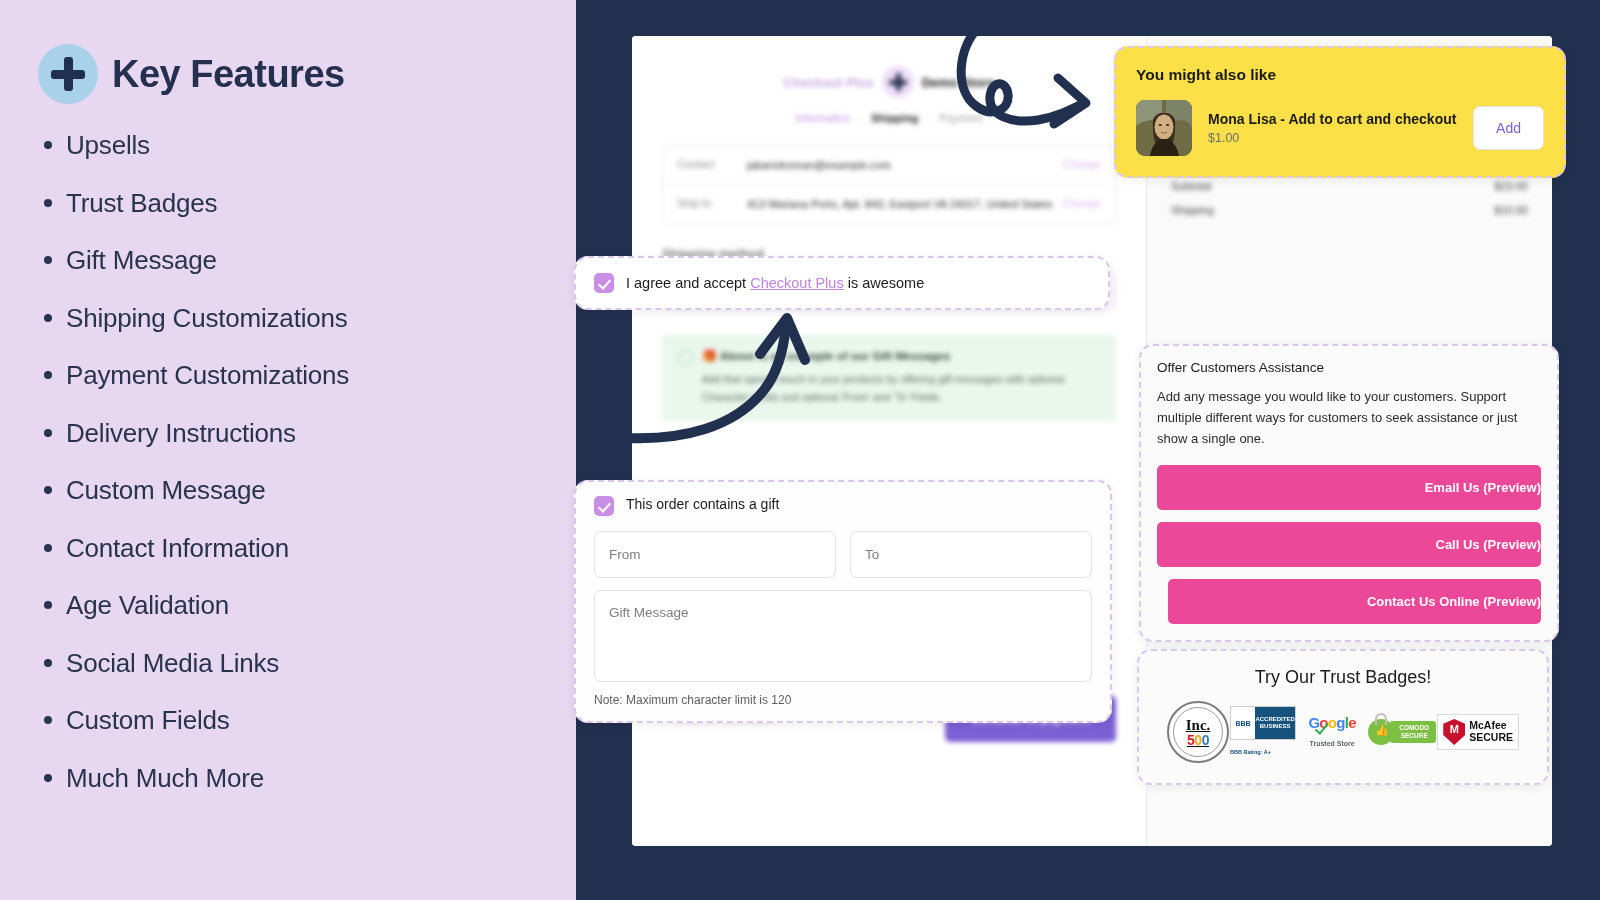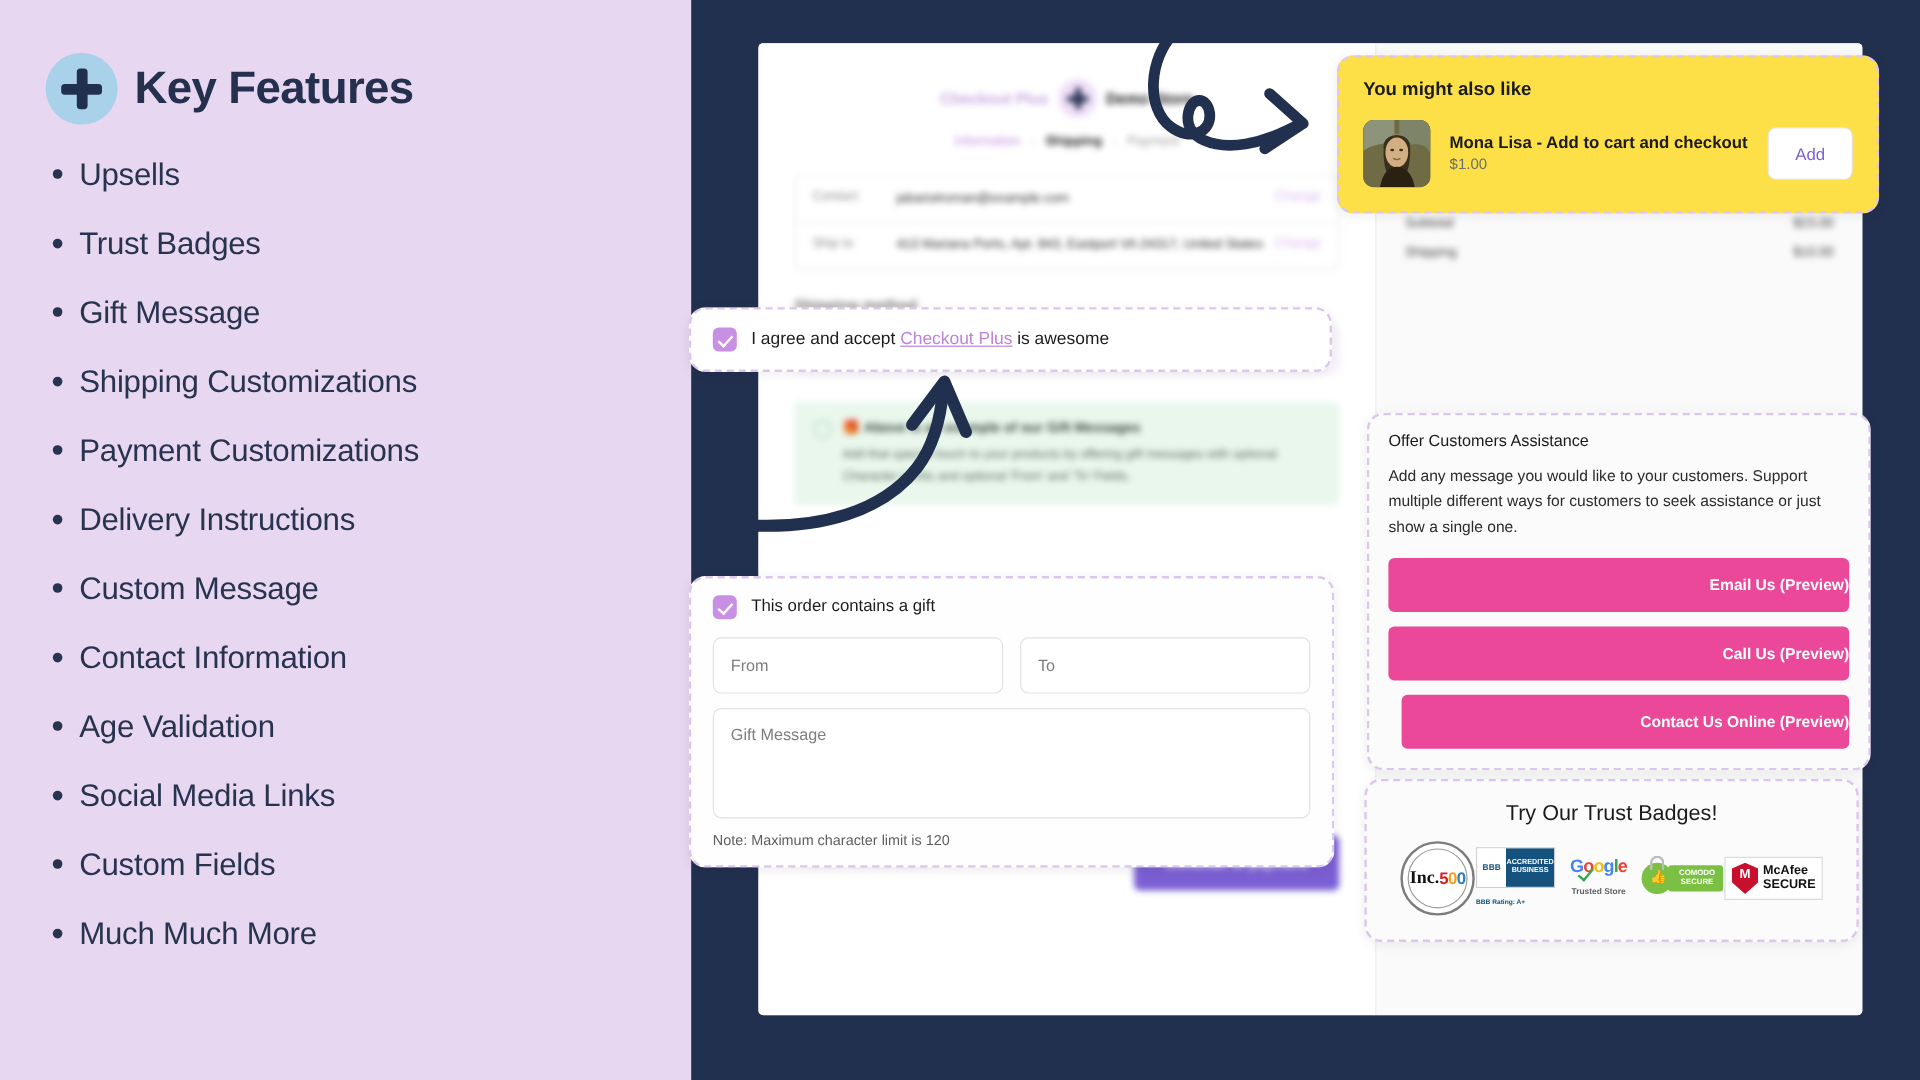--- a/index.html
+++ b/index.html
@@ -241,21 +241,21 @@
   .assist-btn:last-child { margin-bottom: 0; margin-left: 11px; }
 
   
   #trust-card { left: 561px; top: 649px; width: 412px; padding: 16px 14px 20px 14px; }
   #trust-title { text-align: center; font-size: 18px; font-weight: 400; color: #1B1B1B; margin-bottom: 13px; }
   #trust-row { display: flex; align-items: center; justify-content: space-between; padding: 0 14px; }
 
   .badge-inc {
     width: 62px; height: 62px; border-radius: 50%;
     border: 2px solid #7C7C7C; position: relative; background: #fff;
-    display: flex; flex-direction: row; align-items: center; justify-content: center;
+    display: flex; flex-direction: column; align-items: center; justify-content: center; text-decoration: underline;
   }
   .badge-inc .inc-ring {
     position: absolute; inset: 4px; border-radius: 50%; border: 1px solid #9C9C9C;
   }
   .badge-inc .inc-word { font-family: "Liberation Serif", serif; font-weight: 700; font-size: 15px; color: #111; line-height: 1; }
   .badge-inc .inc-500 { font-weight: 700; font-size: 14px; line-height: 1; letter-spacing: -0.5px; }
   .badge-inc .inc-500 .d5 { color: #D81E23; }
   .badge-inc .inc-500 .d0a { color: #F5A11B; }
   .badge-inc .inc-500 .d0b { color: #2A7DC4; }
 

